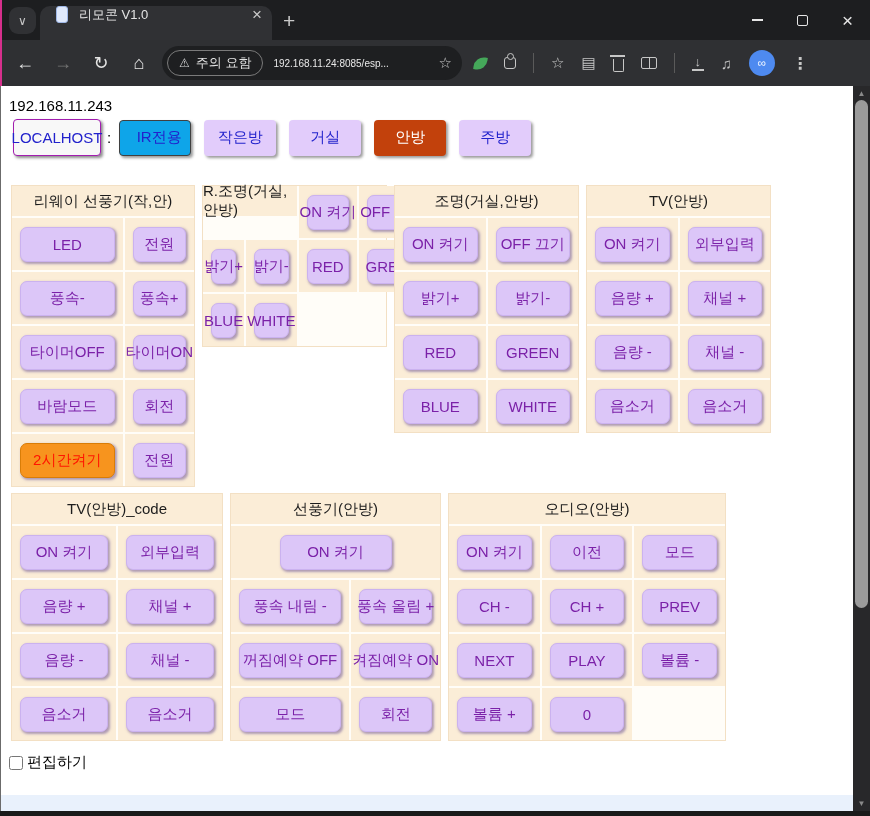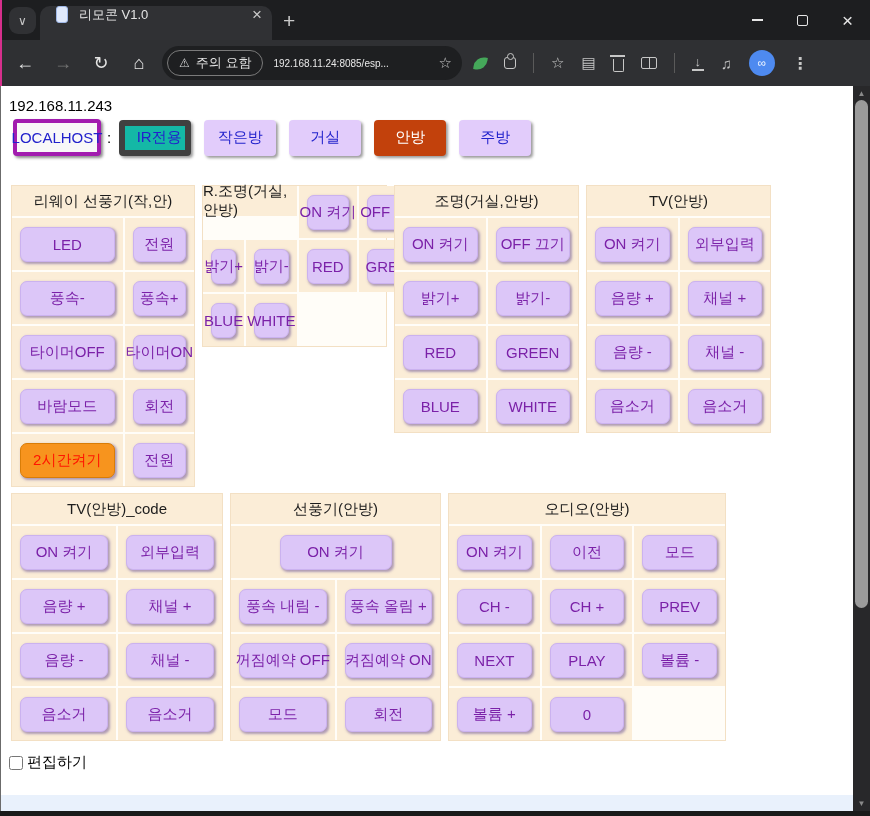--- a/index.html
+++ b/index.html
@@ -48,25 +48,25 @@
   .dl .bar { width:12px; height:2px; background:#c7c7c7; margin-top:2px; }
   .avatar { width:26px; height:26px; border-radius:50%; background:#4e8af0; color:#eaf2ff; font-size:12px;
     display:flex; align-items:center; justify-content:center; }
   .kebab { font-size:16px; font-weight:bold; }
 
   
   .content { position:absolute; top:86px; left:0; width:853px; height:730px; background:#fff; overflow:hidden; border-left:1px solid #6b6b6b; }
   .ip-text { position:absolute; top:11px; left:8px; font-size:15px; color:#000; }
   .room-row { position:absolute; top:33px; left:12px; display:flex; align-items:center; }
   .btn { font-size:15px; border-radius:4px; display:inline-flex; align-items:center; justify-content:center; cursor:pointer; }
-  .localhost-btn { width:88px; height:37px; background:#f8f8f8; border:4px solid #a21caf; color:#2222cc;
+  .localhost-btn { width:88px; height:37px; background:#f8f8f8; border:1px solid #a21caf; color:#2222cc;
     box-shadow:2px 2px 3px rgba(0,0,0,.45); }
   .colon { font-size:15px; color:#000; margin:0 8px 0 6px; }
   .room-btn { width:72px; height:36px; margin-right:13px; border:none; box-shadow:2px 2px 3px rgba(0,0,0,.4); color:#2222cc; }
-  .room-btn.gray { background:#14b8a6; border:6px solid #404040;padding-left:8px; }
+  .room-btn.gray { background:#0ea5e9; border:1px solid #404040;padding-left:8px; }
   .room-btn.purple { background:#e2ccfb; }
   .room-btn.red { background:#c2410c; color:#ffffff; }
 
   .panels-wrap { position:absolute; top:99px; left:10px; }
   .panel-row { display:flex; align-items:flex-start; gap:7px; }
   .panel-row + .panel-row { margin-top:6px; }
   .panel { display:grid; gap:2px; background:#fffdf8; border:1px solid #f3e0c4; }
   .panel-title { background:#fbedd7; height:30px; display:flex; align-items:center; justify-content:center;
     font-size:15px; color:#1c1c1c; }
   .cell { background:#fbedd7; height:52px; display:flex; align-items:center; justify-content:center; }
@@ -310,21 +310,21 @@
           <div class="cell">
             <button class="panel-btn">채널 -</button>
           </div>
           <div class="cell">
             <button class="panel-btn">음소거</button>
           </div>
           <div class="cell">
             <button class="panel-btn">음소거</button>
           </div>
         </div>
-        <div class="panel" style="grid-template-columns: repeat(2, 1fr);">
+        <div class="panel" style="grid-template-columns: repeat(1, 1fr);">
           <div class="panel-title" style="grid-column: span 2;">선풍기(안방)</div>
           <div class="cell span2" style="grid-column: span 2;">
             <button class="panel-btn">ON 켜기</button>
           </div>
           <div class="cell">
             <button class="panel-btn">풍속 내림 -</button>
           </div>
           <div class="cell">
             <button class="panel-btn">풍속 올림 +</button>
           </div>

